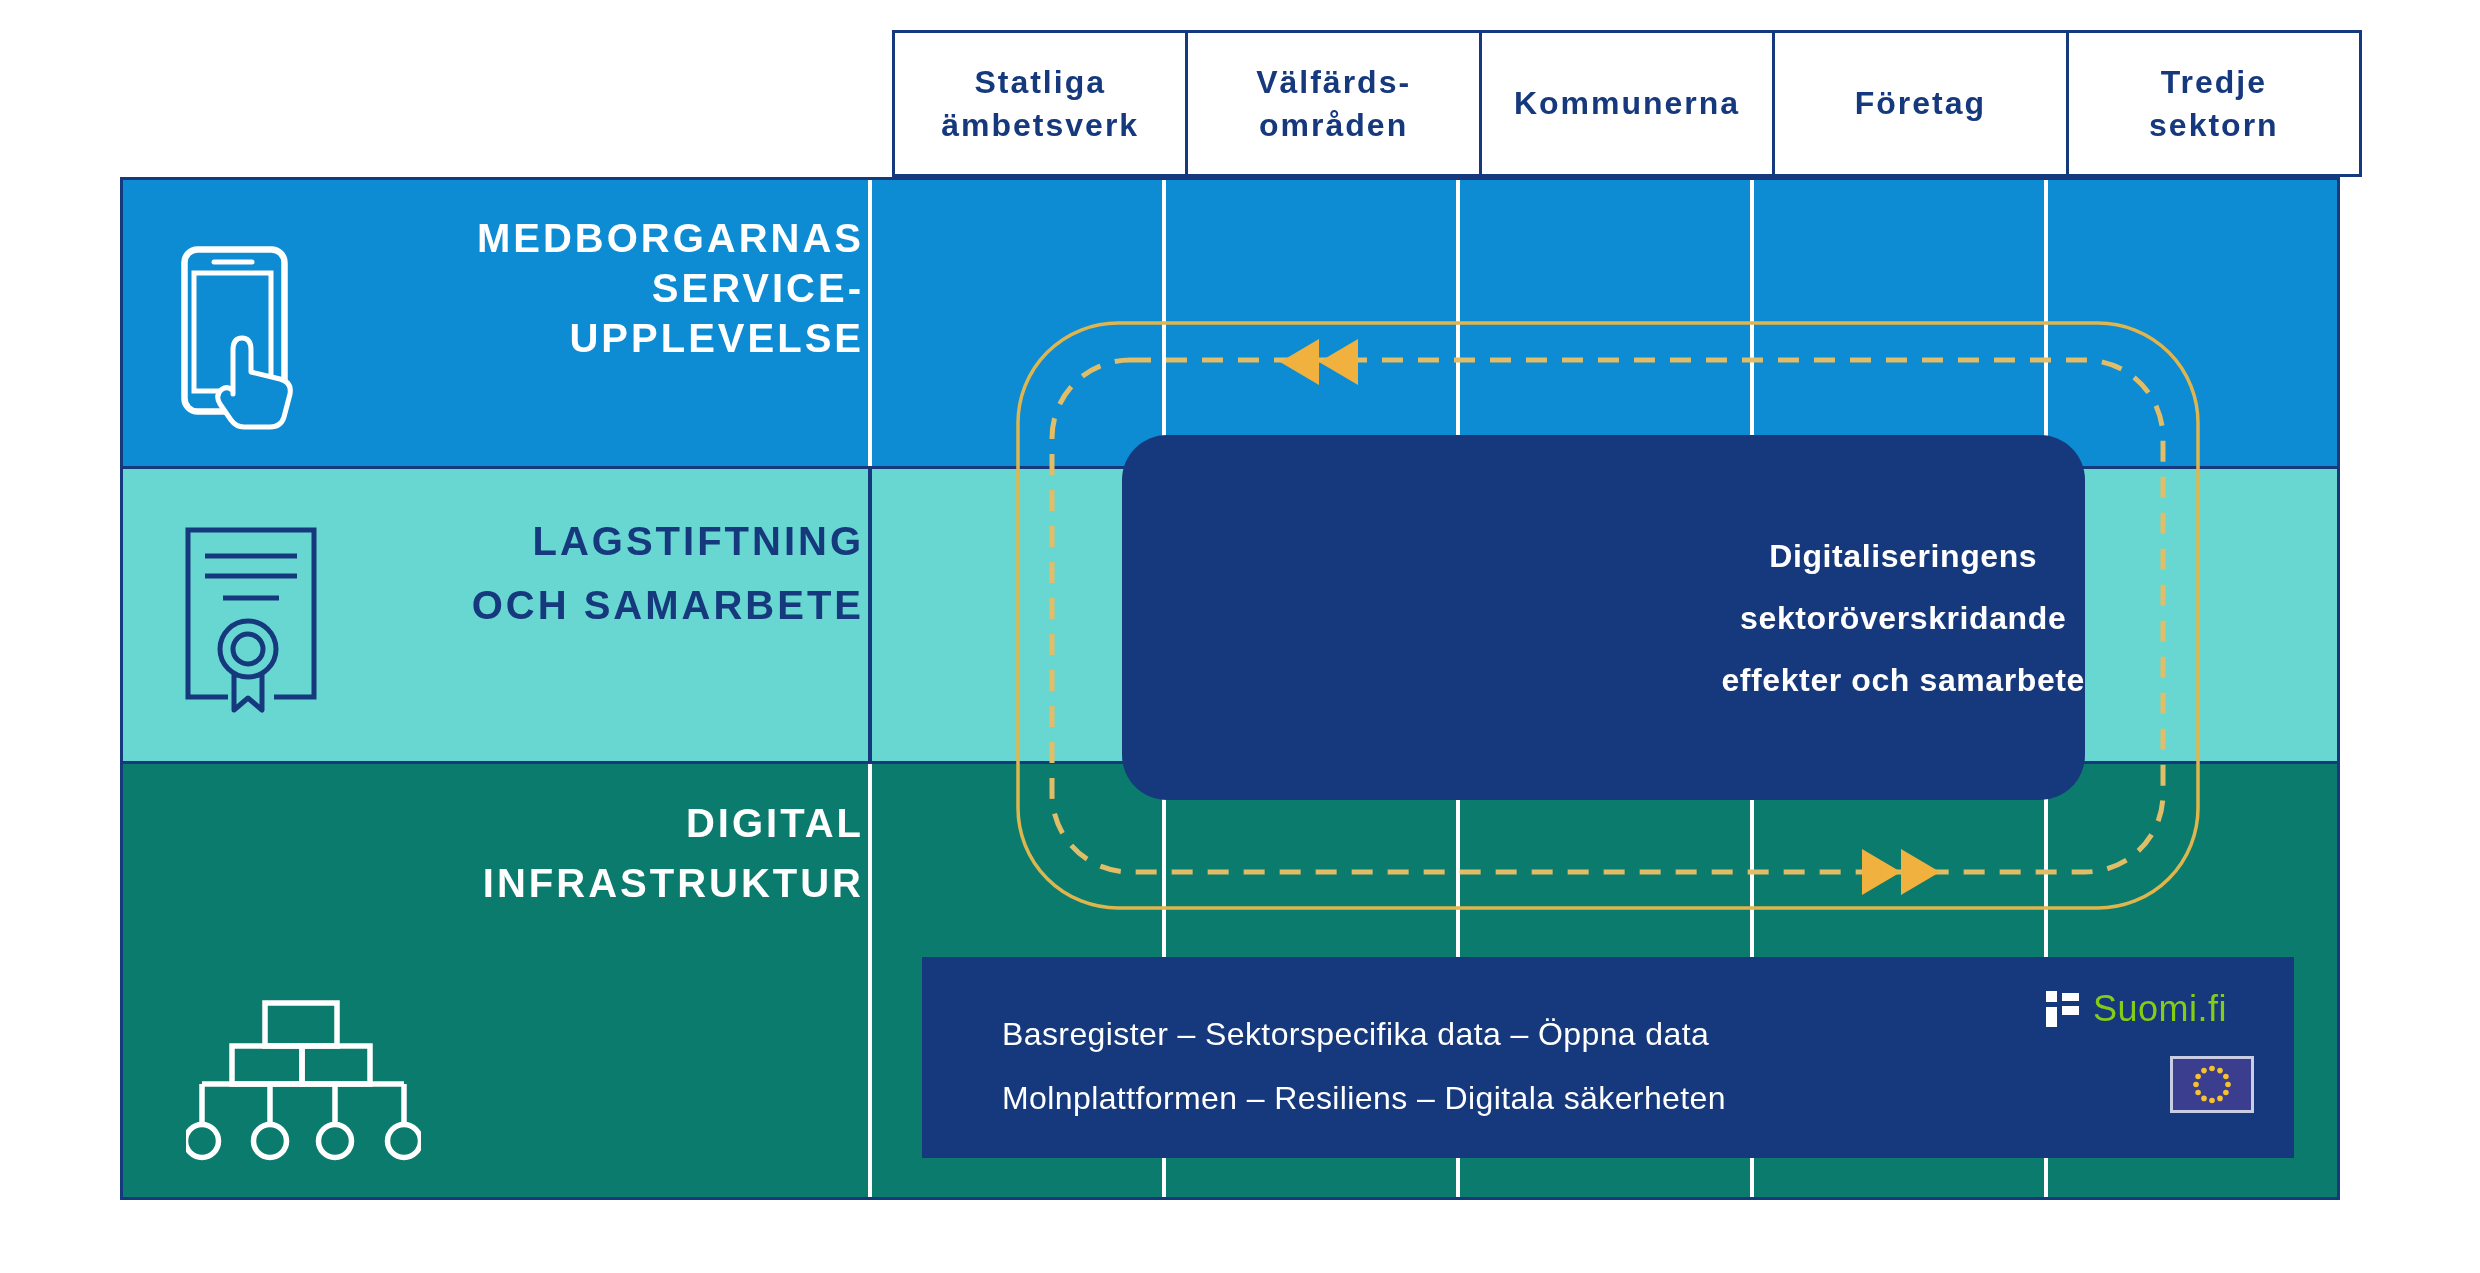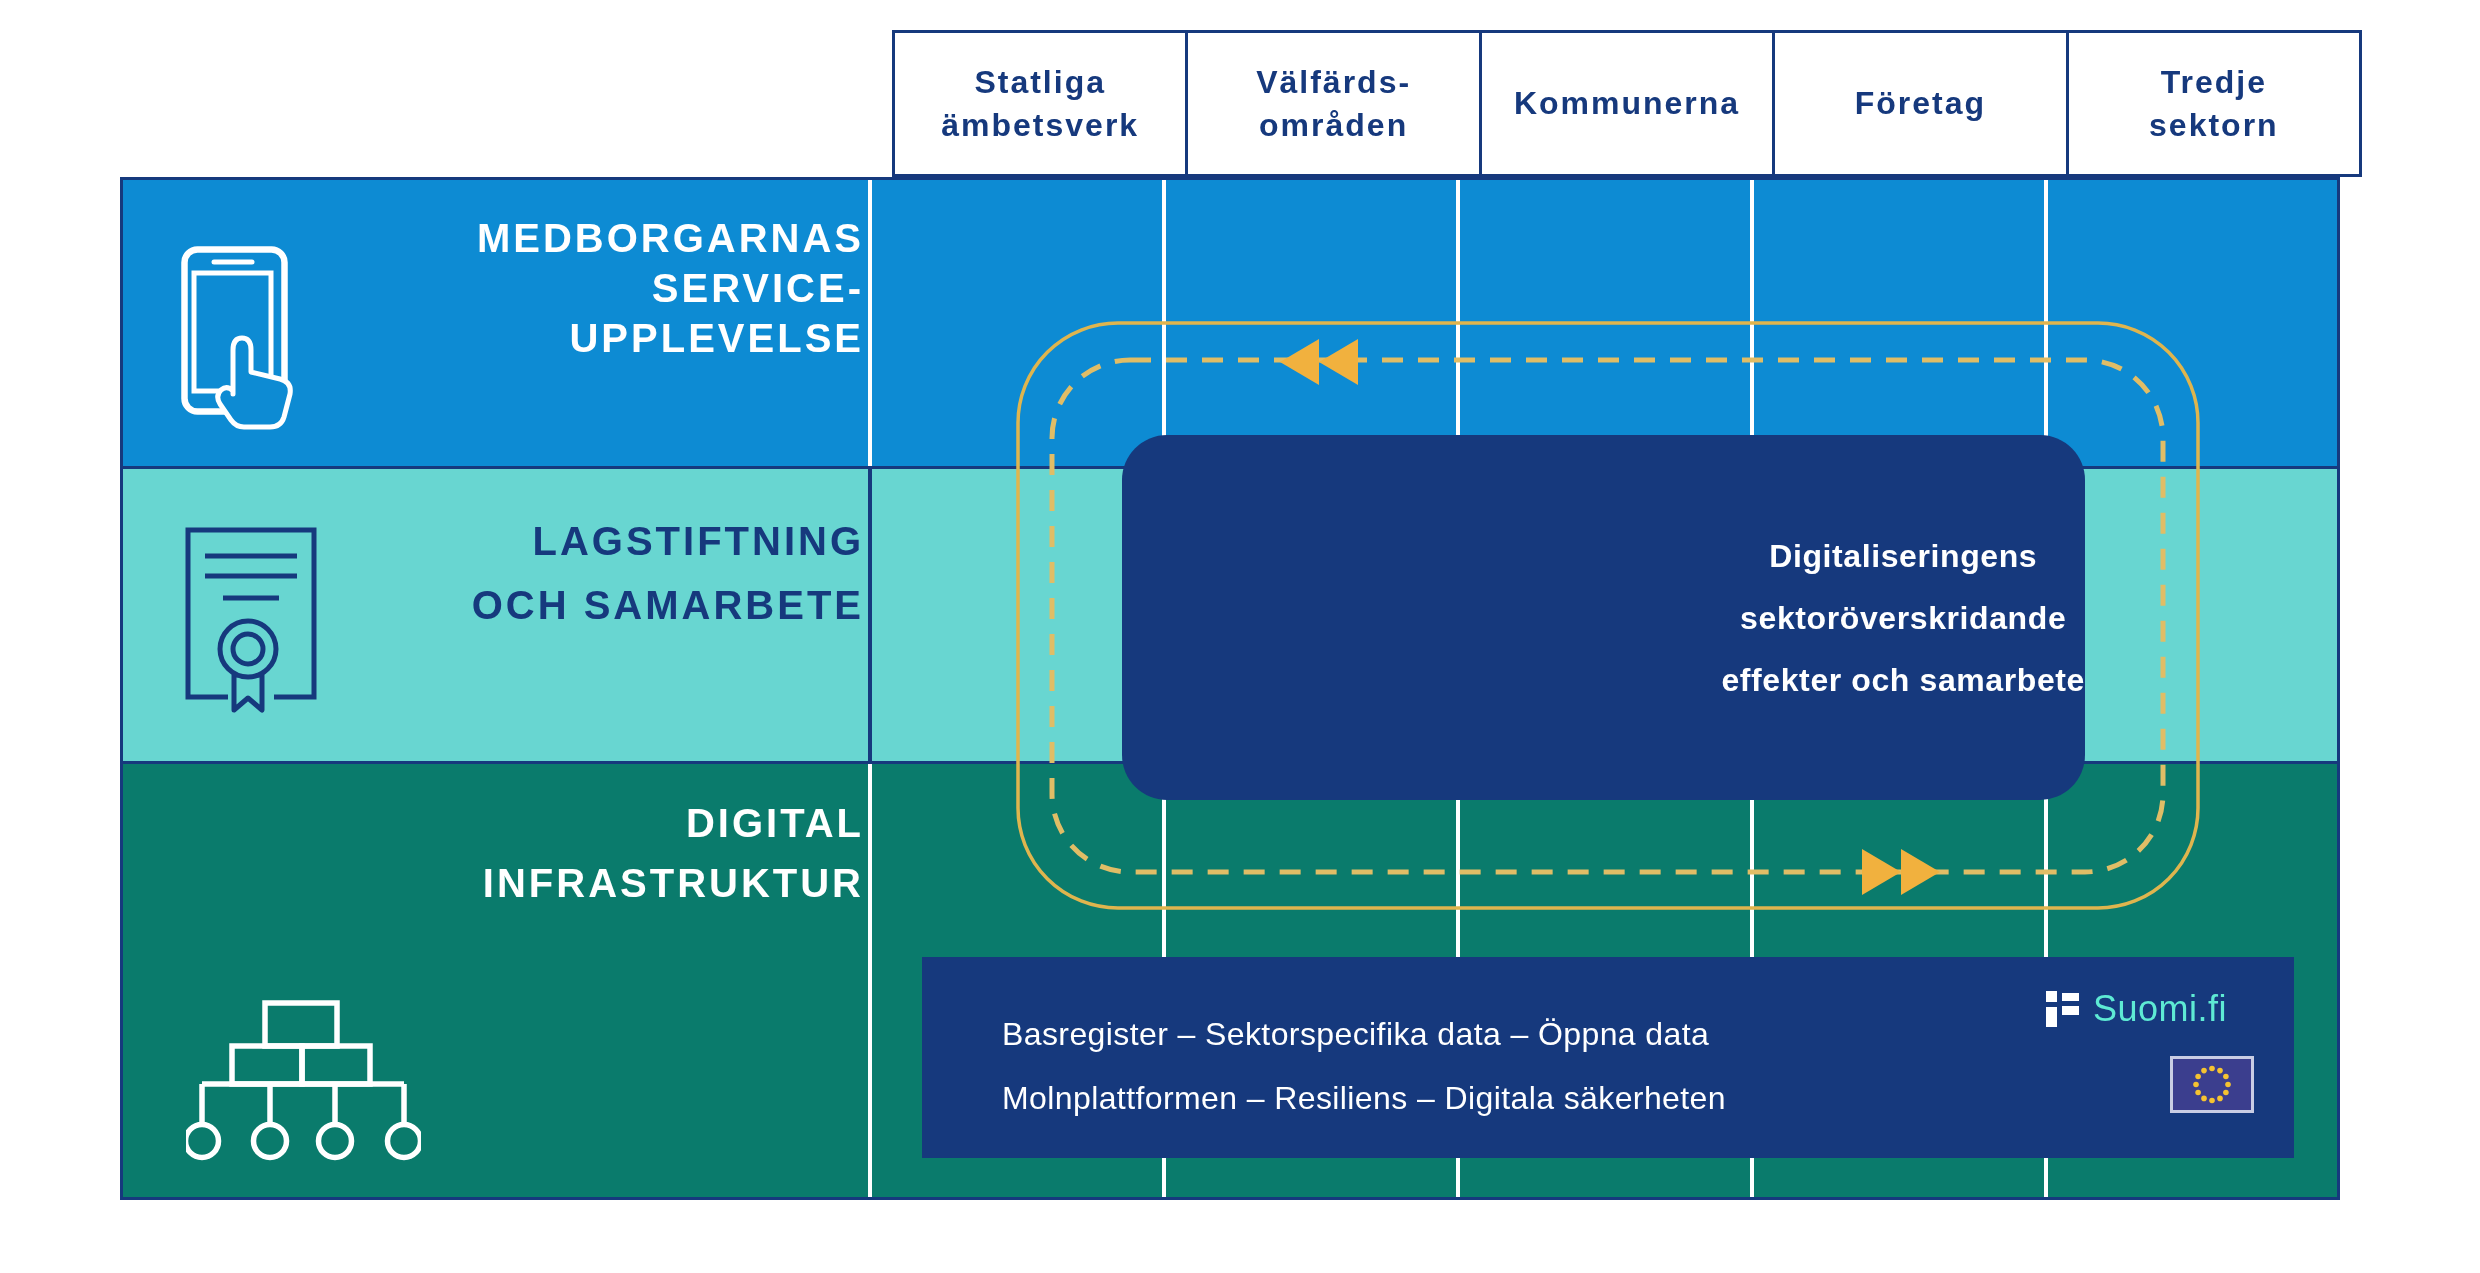--- a/index.html
+++ b/index.html
@@ -63,21 +63,21 @@
     justify-content:flex-end;z-index:10;}
   .center-text{color:#fff;font-size:32px;font-weight:700;letter-spacing:0.6px;
     line-height:62px;text-align:center;white-space:pre-line;}
 
   
   .infra-box{position:absolute;left:922px;top:957px;width:1372px;height:201px;
     background:var(--navy,#16397d);z-index:10;}
   .infra-lines{position:absolute;left:80px;top:45px;color:#fff;font-size:32px;
     font-weight:400;letter-spacing:0.4px;line-height:64px;white-space:nowrap;}
   .suomi{position:absolute;left:1124px;top:31px;display:flex;align-items:center;gap:14px;}
-  .suomi-text{color:#5eead4;font-size:36px;font-weight:400;letter-spacing:0.5px;}
+  .suomi-text{color:#84cc16;font-size:36px;font-weight:400;letter-spacing:0.5px;}
   .eu-flag{position:absolute;left:1248px;top:99px;}
 </style>
 </head>
 <body>
 
 <div class="stage">
 
   <div class="header-row">
     <div class="hcell">Statliga
 ämbetsverk</div>

